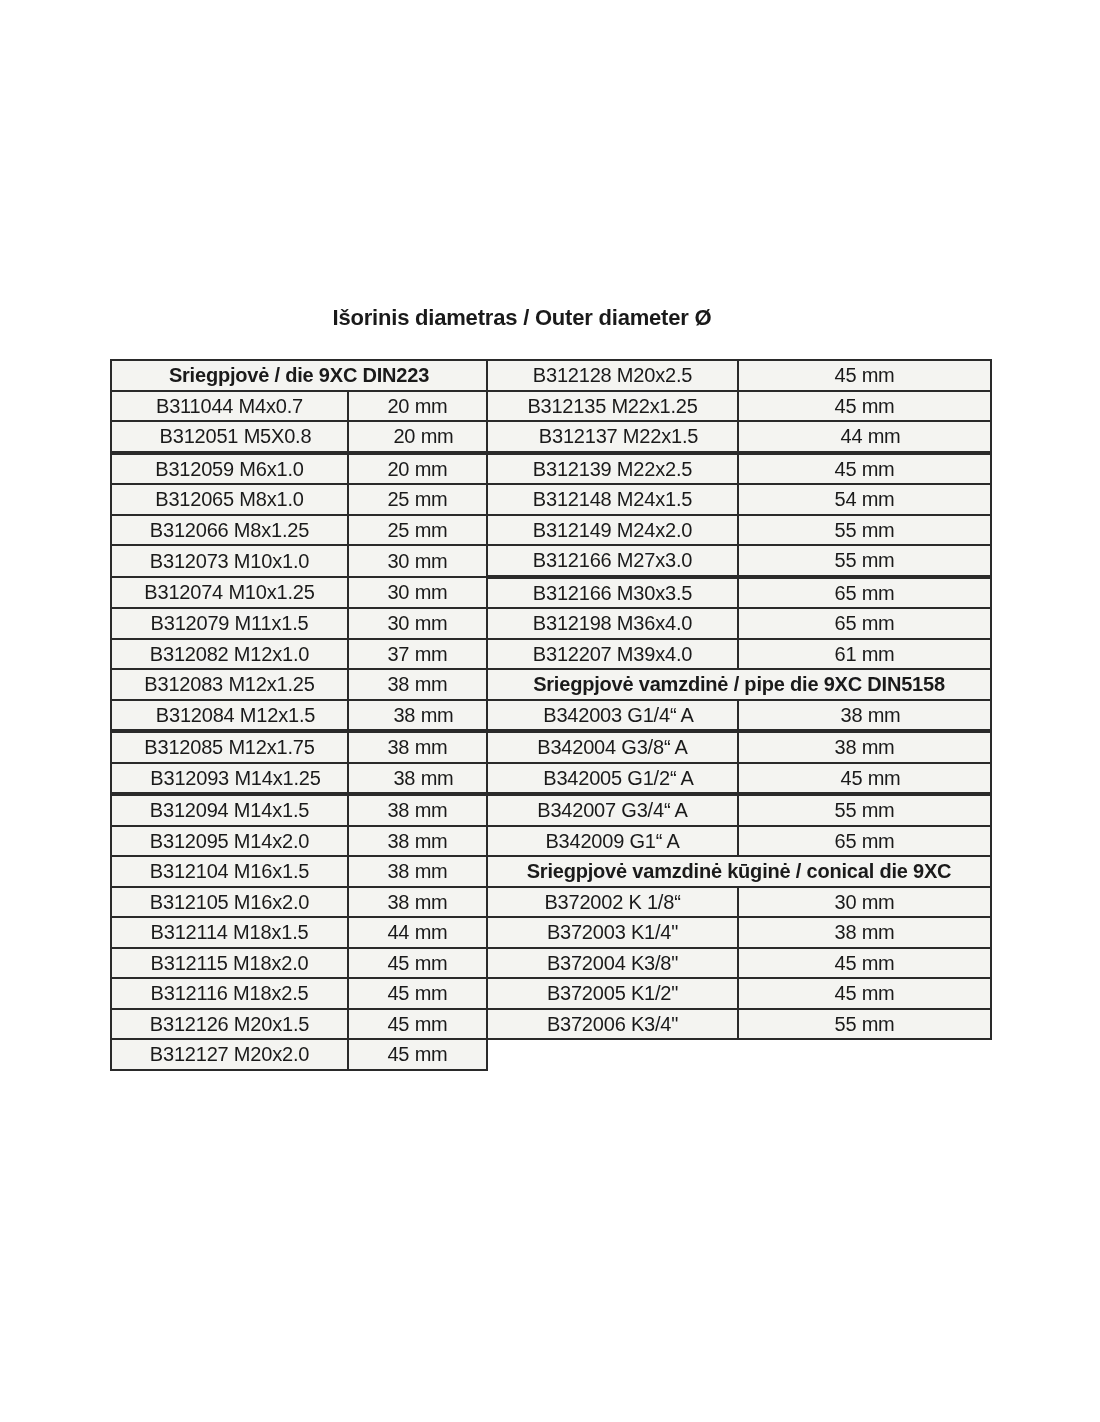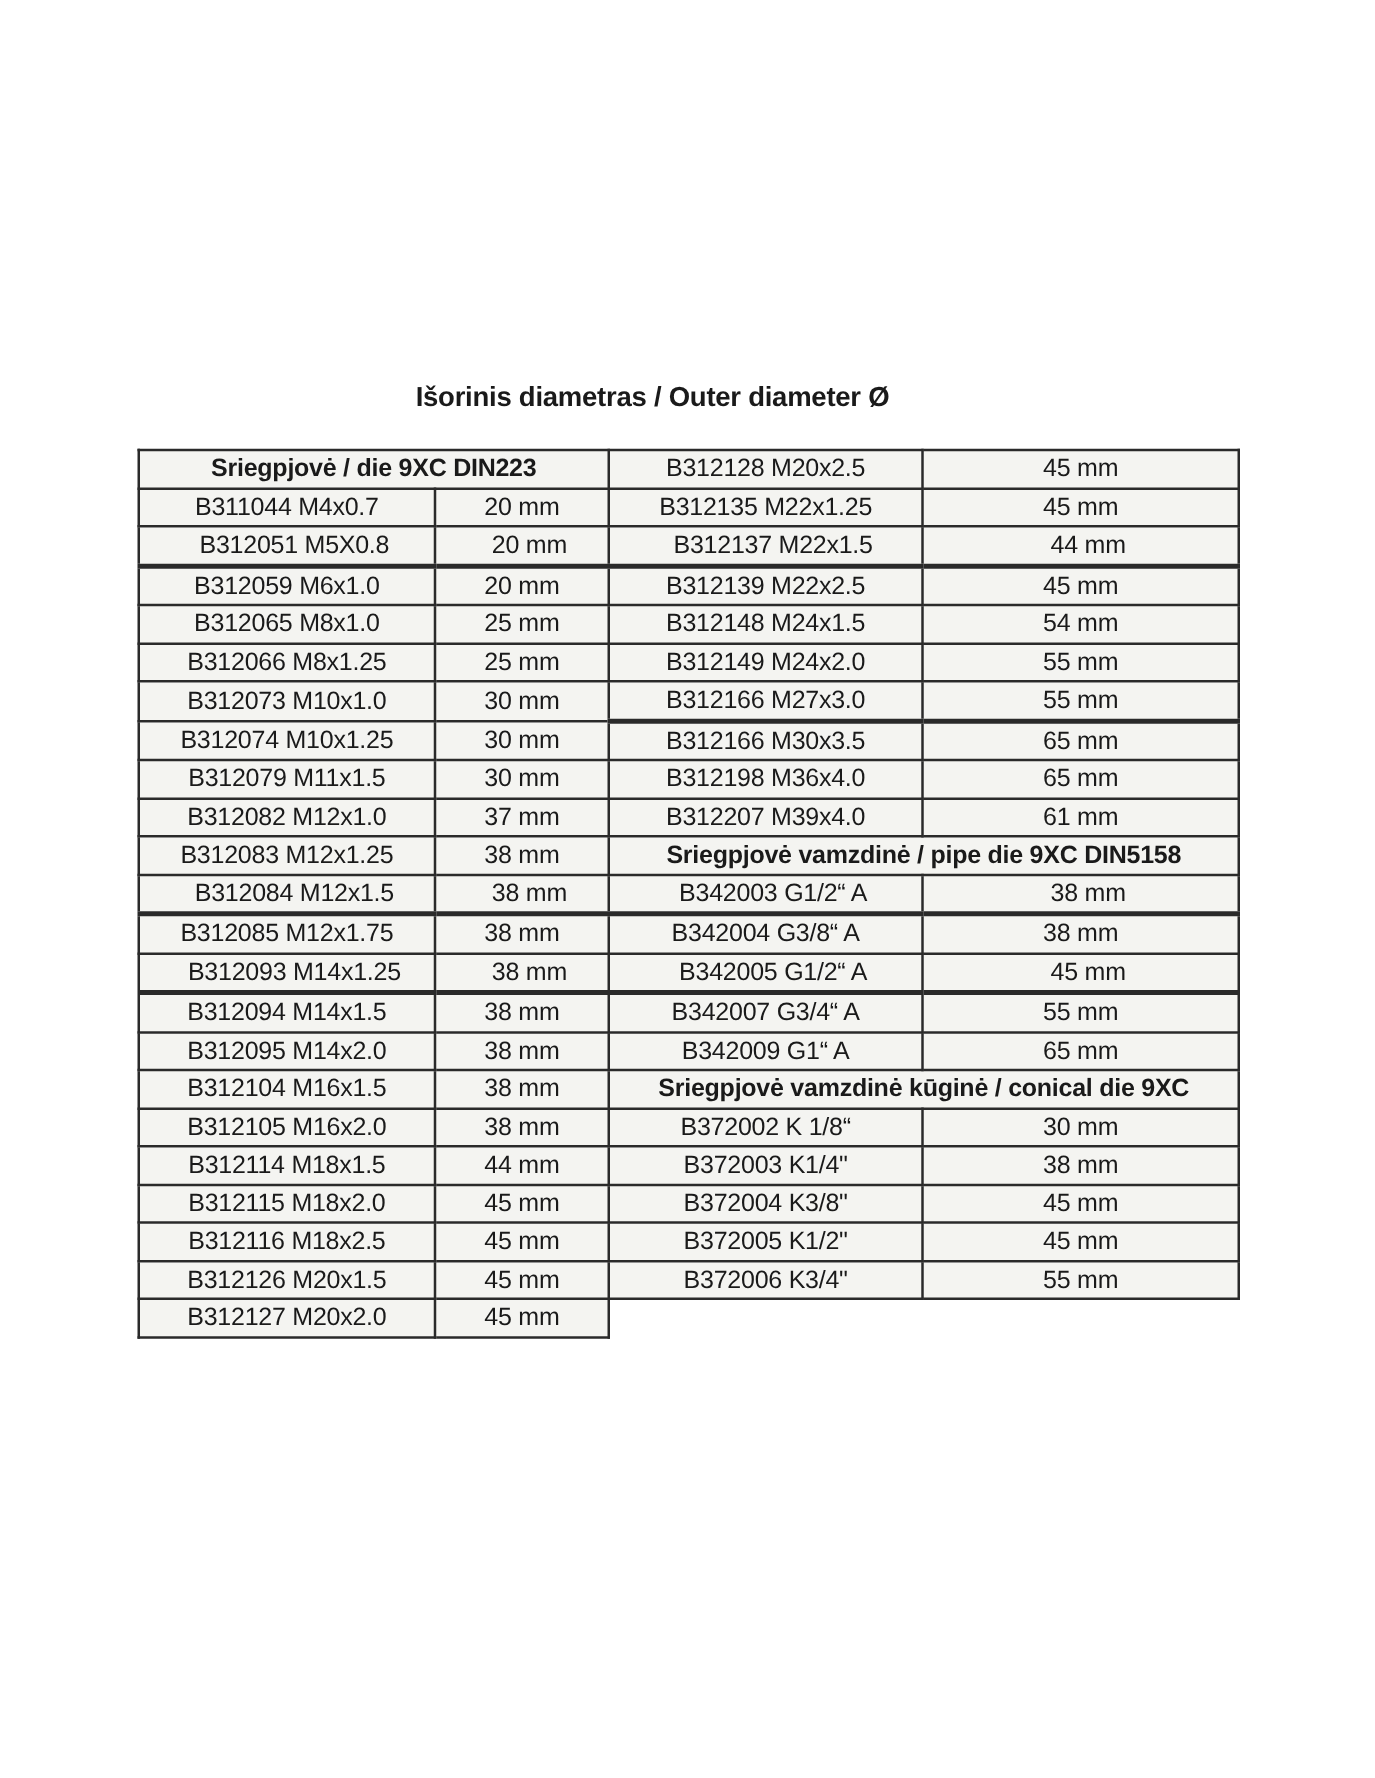--- a/index.html
+++ b/index.html
@@ -124,21 +124,21 @@
             <td class="val">61 mm</td>
           </tr>
           <tr>
             <td class="code">B312083 M12x1.25</td>
             <td class="val">38 mm</td>
             <td colspan="2" class="hdr">Sriegpjovė vamzdinė / pipe die 9XC DIN5158</td>
           </tr>
           <tr class="thick">
             <td class="code">B312084 M12x1.5</td>
             <td class="val">38 mm</td>
-            <td class="code">B342003 G1/2“ A</td>
+            <td class="code">B342003 G1/4“ A</td>
             <td class="val">38 mm</td>
           </tr>
           <tr>
             <td class="code">B312085 M12x1.75</td>
             <td class="val">38 mm</td>
             <td class="code">B342004 G3/8“ A</td>
             <td class="val">38 mm</td>
           </tr>
           <tr class="thick">
             <td class="code">B312093 M14x1.25</td>

